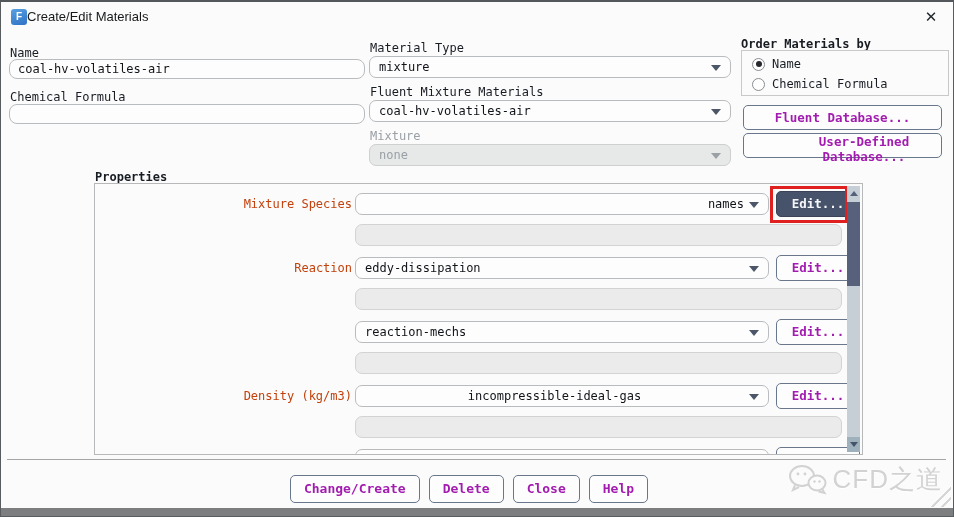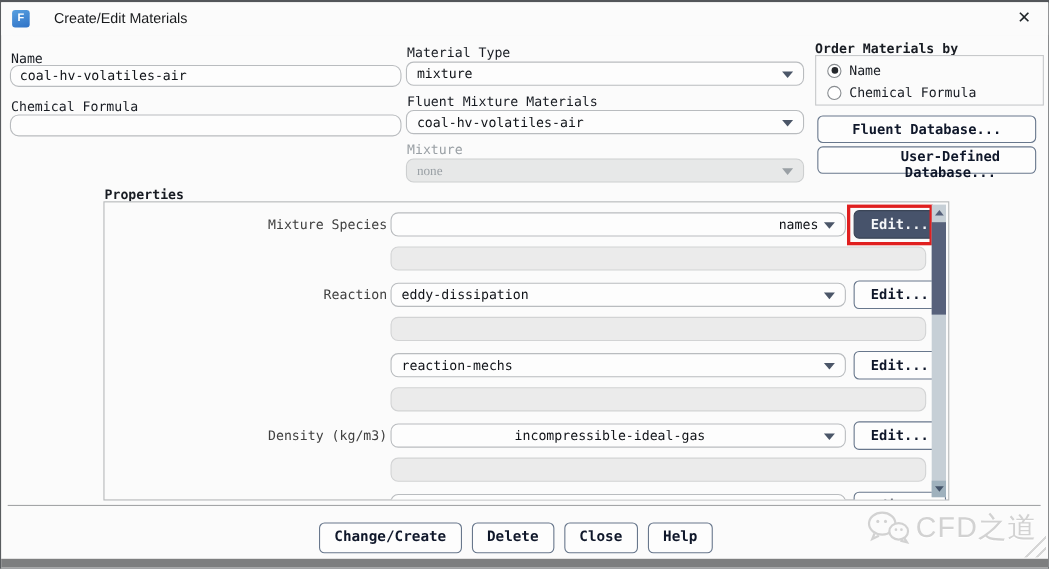--- a/index.html
+++ b/index.html
@@ -13,21 +13,21 @@
     overflow:hidden;
   }
 
   
   .titlebar { position:absolute; left:0; top:0; width:100%; height:30px; background:#fbfbfb; }
   .app-icon {
     position:absolute; left:10px; top:7px; width:16px; height:16px; border-radius:3px;
     background:linear-gradient(160deg,#58a0e0 0%,#2f72c6 100%);
     color:#fff; font:bold 10px/16px "Liberation Sans",sans-serif; text-align:center;
   }
-  .title-text { position:absolute; left:48px; top:7px; font:13px/16px "Liberation Sans",sans-serif; color:#17191b; }
+  .title-text { position:absolute; left:26px; top:7px; font:13px/16px "Liberation Sans",sans-serif; color:#17191b; }
   .close-x { position:absolute; right:12px; top:5px; width:20px; height:20px; font:15px/20px "Liberation Sans",sans-serif; color:#20262a; text-align:center; cursor:pointer; }
 
   
   .lbl { position:absolute; font-size:12px; color:#181c23; white-space:nowrap; }
   .lbl.bold { font-weight:bold; }
   .lbl.disabled { color:#9aa0a5; }
   .inputbox {
     position:absolute; height:20px; background:#fdfdfd;
     border:1px solid #b9bcbf; border-radius:8px;
     font-size:12px; color:#101318; line-height:18px; padding:0 8px;
@@ -36,38 +36,38 @@
     position:absolute; height:22px; background:#fdfdfd;
     border:1px solid #b9bcbf; border-radius:7px;
     font-size:12px; color:#101318; line-height:20px; padding:0 24px 0 9px;
     white-space:nowrap; overflow:hidden;
   }
   .combo .arr {
     position:absolute; right:9px; top:8px; width:0; height:0;
     border-left:5px solid transparent; border-right:5px solid transparent;
     border-top:6px solid #4b5668;
   }
-  .combo.disabled { background:#e7e8e8; border-color:#cdcfd0; color:#9aa0a5;font-family:Liberation Serif, serif; }
+  .combo.disabled { background:#e7e8e8; border-color:#cdcfd0; color:#9aa0a5; }
   .combo.disabled .arr { border-top-color:#9aa0a5; }
   .btn {
     background:#fdfdfd; border:1px solid #68778c; border-radius:5px;
-    font-family:"DejaVu Sans Mono",monospace; font-size:12.5px; font-weight:bold; color:#0f172a;
+    font-family:"DejaVu Sans Mono",monospace; font-size:12.5px; font-weight:bold; color:#a21caf;
     text-align:center; cursor:pointer;
   }
 
   
   .radio-box { position:absolute; left:740px; top:48px; width:208px; height:46px; border:1px solid #c7c9cb; background:#fbfbfb; }
   .radio-row { position:absolute; left:10px; height:16px; display:flex; align-items:center; gap:7px; cursor:pointer; }
   .radio-circ { width:13px; height:13px; border-radius:50%; border:1px solid #898d91; background:#fff; position:relative; }
   .radio-circ.sel::after { content:""; position:absolute; left:2.5px; top:2.5px; width:6px; height:6px; border-radius:50%; background:#25282c; }
   .radio-lab { font-size:12px; color:#181c23; }
 
   
   .props-box { position:absolute; left:93px; top:181px; width:769px; height:272px; border:1px solid #b6b8ba; background:#fbfbfb; overflow:hidden; }
-  .p-lbl { position:absolute; font-size:12px; color:#404040; white-space:nowrap; text-align:right; width:250px; left:7px; }
+  .p-lbl { position:absolute; font-size:12px; color:#c2410c; white-space:nowrap; text-align:right; width:250px; left:7px; }
   .p-combo { left:260px; width:414px; }
   .p-edit { position:absolute; left:681px; width:84px; height:26px; font-size:12.5px; line-height:24px; }
   .p-edit.hl { background:#47536b; color:#f4f6f9; border-color:#3a4456; }
   .p-empty { position:absolute; left:260px; width:487px; height:22px; background:#ebebeb; border:1px solid #d2d3d4; border-radius:7px; }
   .red-box { position:absolute; left:675px; width:78px; height:37px; border:3px solid #e01f1f; background:transparent; pointer-events:none; }
 
   
   .sbar { position:absolute; right:2px; top:2px; width:13px; height:266px; background:#c6cfd6; }
   .sbar .up, .sbar .down { position:absolute; left:0; width:13px; height:15px; display:flex; align-items:center; justify-content:center; }
   .sbar .up { top:0; }

